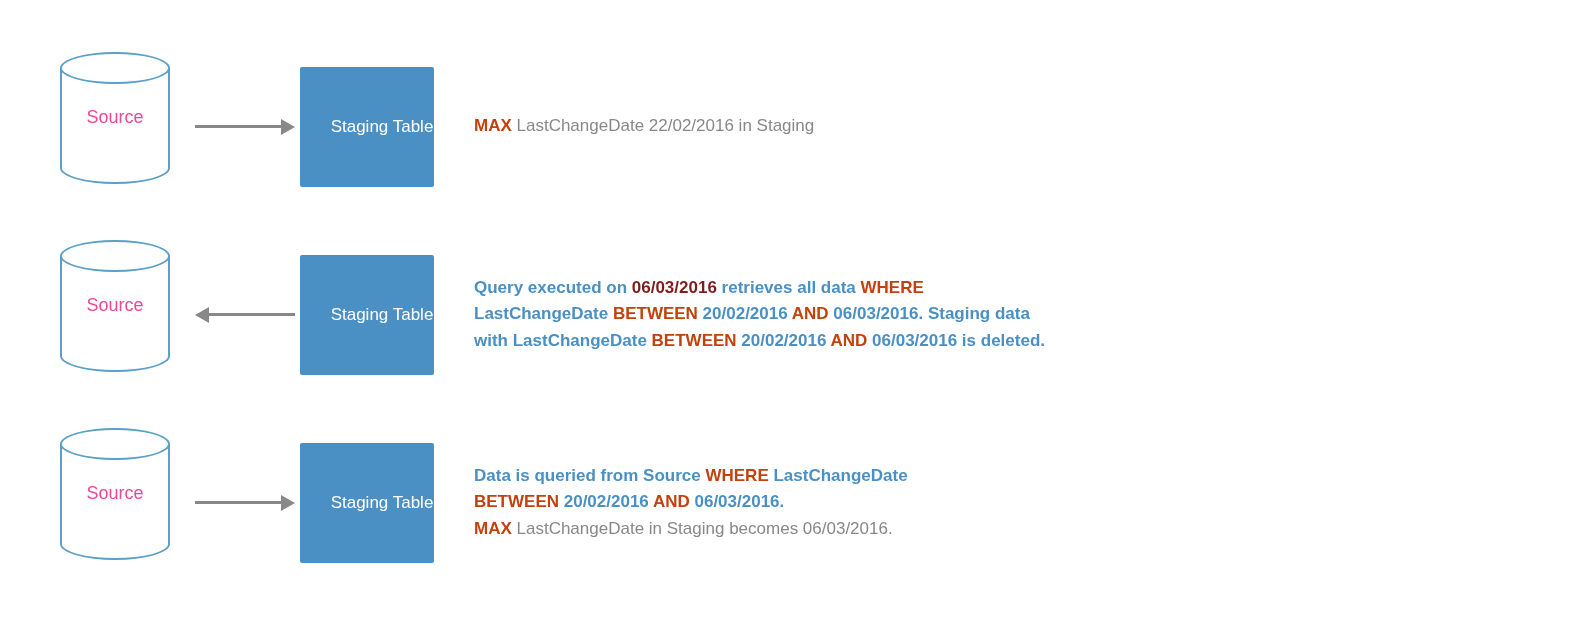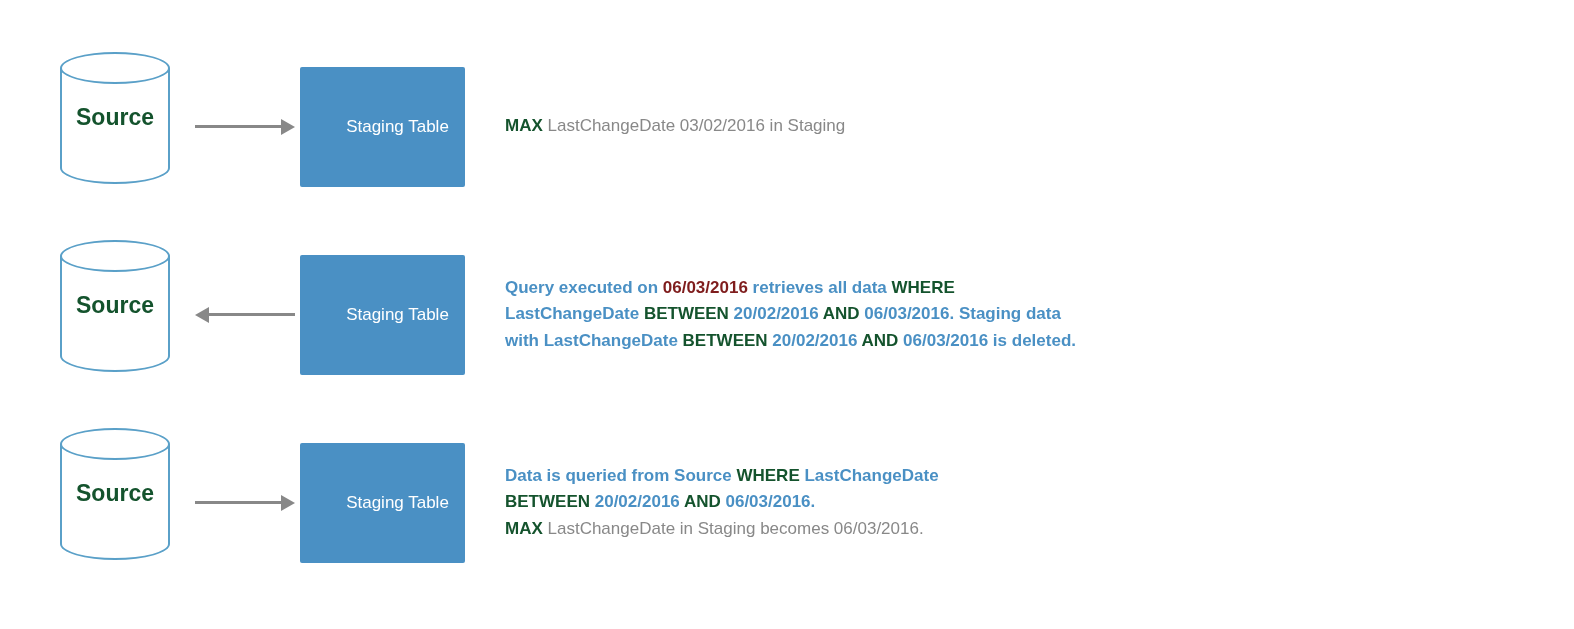--- a/index.html
+++ b/index.html
@@ -59,23 +59,23 @@
       border-left: 2px solid #5aa0c8;
       border-right: 2px solid #5aa0c8;
       margin-top: -16px;
       display: flex;
       align-items: center;
       justify-content: center;
       position: relative;
       z-index: 1;
     }
     .cyl-label {
-      font-size: 23px;
-      font-weight: 700;
-      color: #14532d;
+      font-size: 18px;
+      font-weight: 400;
+      color: #ec4899;
       text-align: center;
       position: relative;
       z-index: 3;
     }
     .cyl-bottom {
       width: 110px;
       height: 32px;
       background: #fff;
       border: 2px solid #5aa0c8;
       border-radius: 50%;
@@ -114,21 +114,21 @@
       border-left: 14px solid #888;
     }
     .arrow-head-left {
       width: 0; height: 0;
       border-top: 8px solid transparent;
       border-bottom: 8px solid transparent;
       border-right: 14px solid #888;
     }
     
     .staging-box {
-      width: 165px;
+      width: 134px;
       height: 120px;
       background: #4a90c4;
       display: flex;
       align-items: center;
       justify-content: center;
       flex-shrink: 0;
       border-radius: 2px;
       padding-left: 30px;
     }
     .staging-label {
@@ -144,21 +144,21 @@
       display: flex;
       align-items: center;
     }
     .desc-text {
       font-size: 17px;
       color: #888;
       line-height: 1.55;
     }
     .desc-text .bold-dark {
       font-weight: 700;
-      color: #14532d;
+      color: #c2410c;
     }
     .desc-text .bold-blue {
       font-weight: 700;
       color: #7f1d1d;
     }
     .desc-text .blue {
       color: #4a90c4;
       font-weight: bold;
     }
   </style>
@@ -179,21 +179,21 @@
       <div class="arrow-wrap">
         <div class="arrow-right">
           <div class="arrow-line"></div>
           <div class="arrow-head-right"></div>
         </div>
       </div>
       <div class="staging-box">
         <span class="staging-label">Staging Table</span>
       </div>
       <div class="desc-wrap">
-        <div class="desc-text"><span class="bold-dark">MAX </span><span>LastChangeDate 03/02/2016 in Staging</span></div>
+        <div class="desc-text"><span class="bold-dark">MAX </span><span>LastChangeDate 22/02/2016 in Staging</span></div>
       </div>
     </div>
     <div class="row">
       <div class="cylinder-wrap">
         <div class="cylinder">
           <div class="cyl-top"></div>
           <div class="cyl-body">
             <span class="cyl-label">Source</span>
           </div>
           <div class="cyl-bottom"></div>

